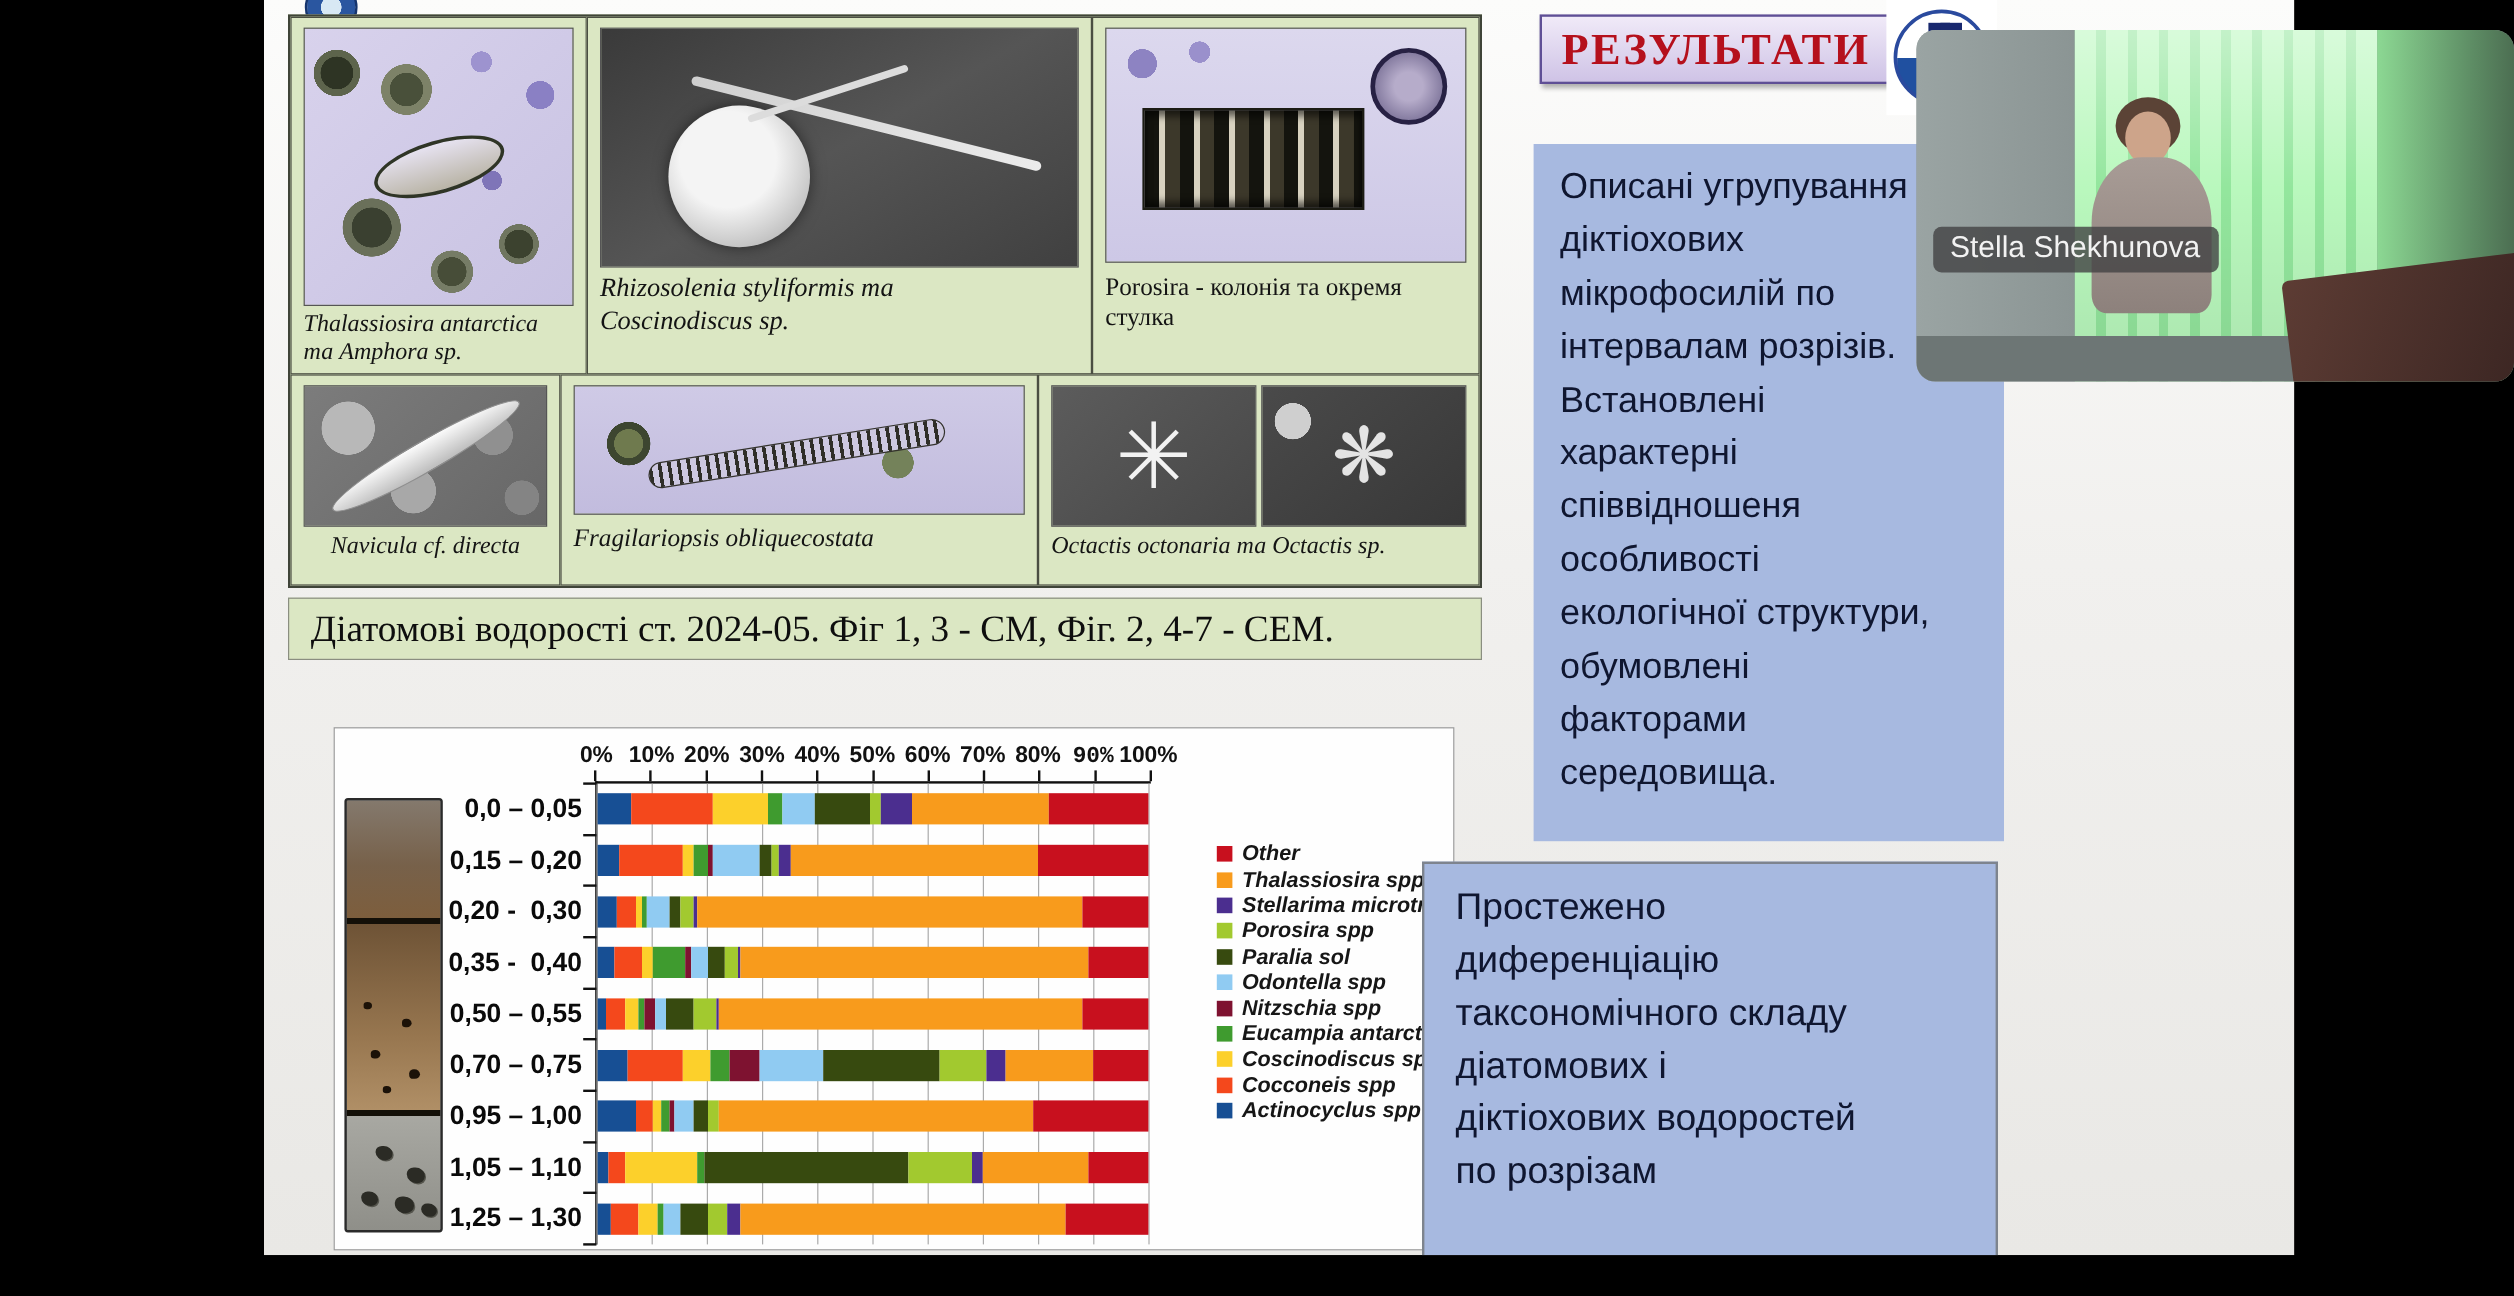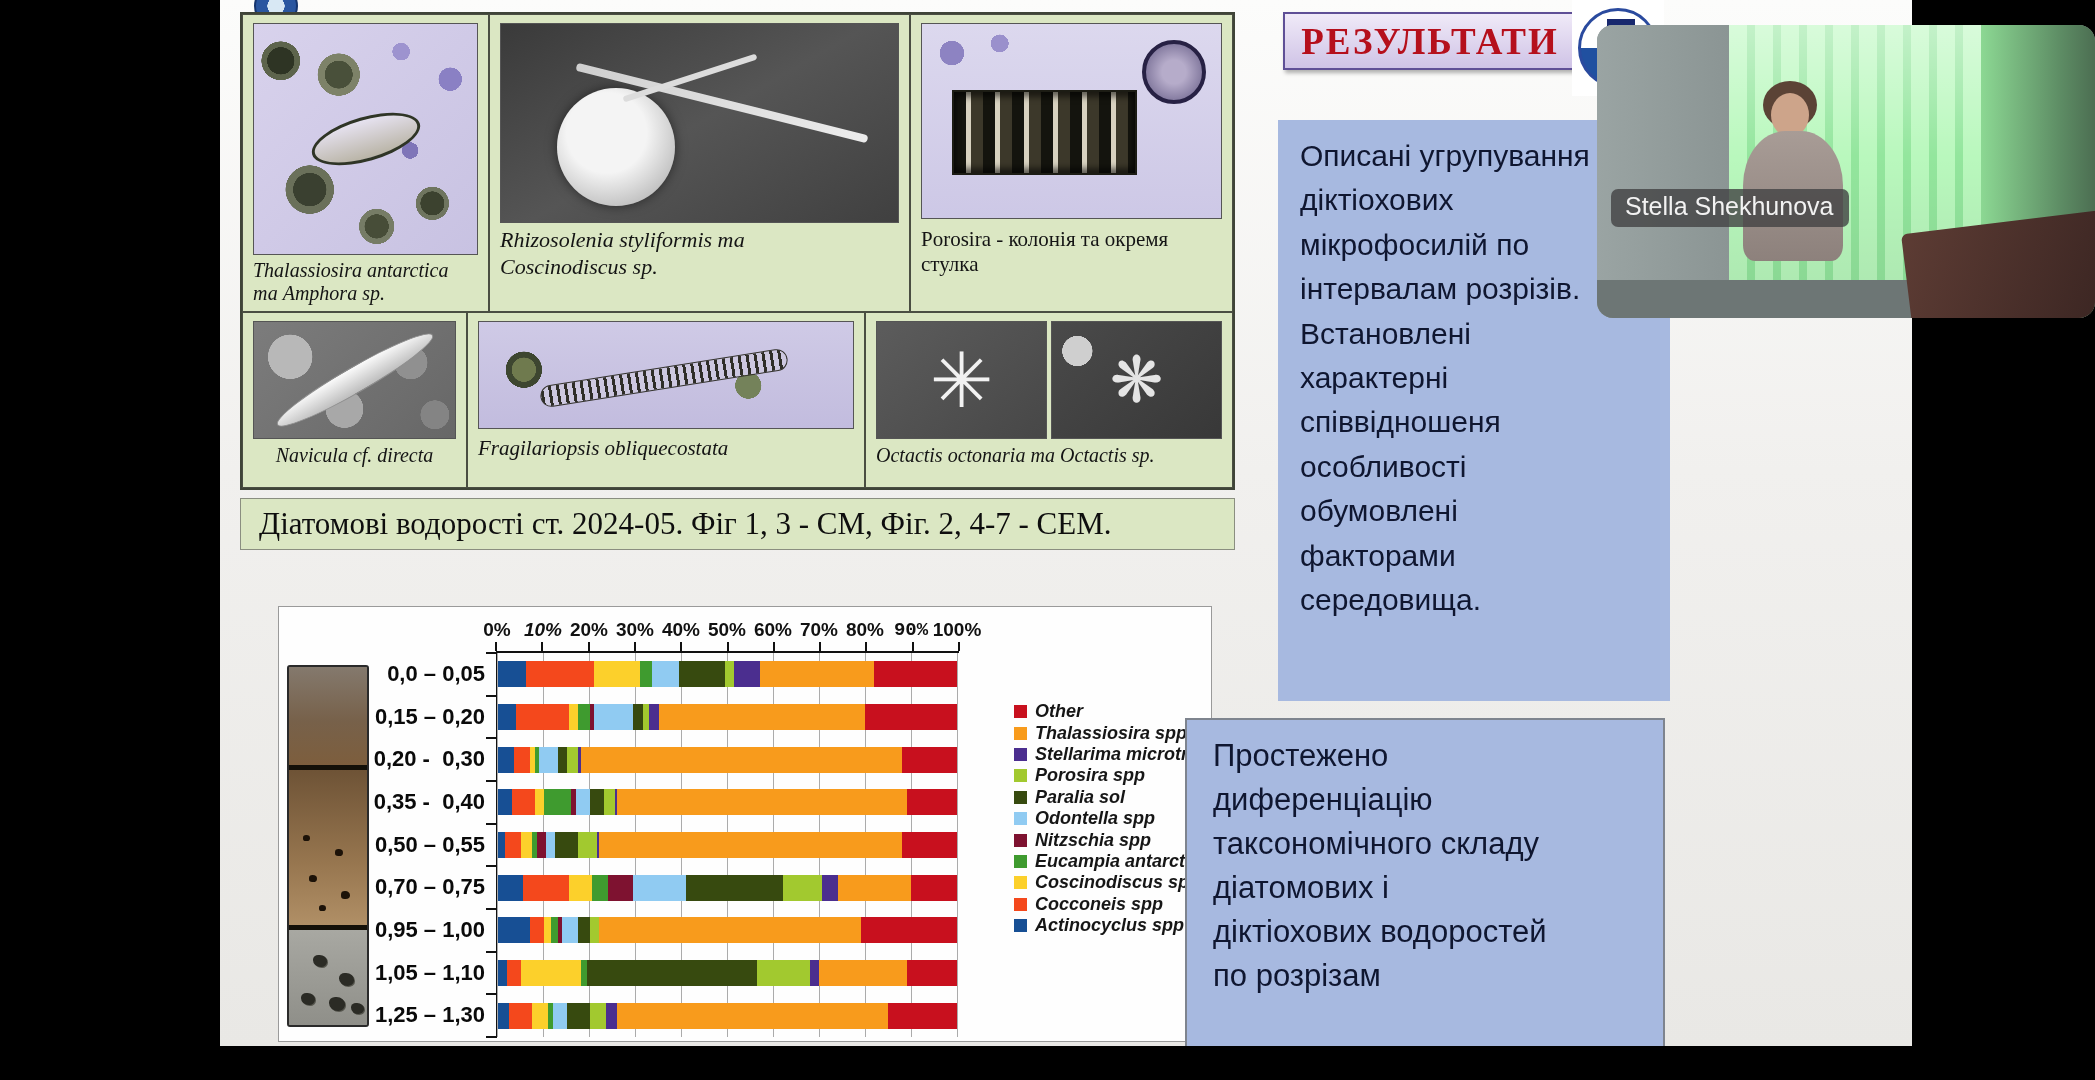--- a/index.html
+++ b/index.html
@@ -258,20 +258,21 @@
 
     <div class="tblock tblock1">
         <div class="tline">Описані угрупування</div>
         <div class="tline">діктіохових</div>
         <div class="tline">мікрофосилій по</div>
         <div class="tline">інтервалам розрізів.</div>
         <div class="tline">Встановлені</div>
         <div class="tline">характерні</div>
         <div class="tline">співвідношеня</div>
         <div class="tline">особливості</div>
+        <div class="tline">екологічної структури,</div>
         <div class="tline">обумовлені</div>
         <div class="tline">факторами</div>
         <div class="tline">середовища.</div>
       </div>
 
     <div class="chart-box">
       <div class="litho">
         <div class="ls1"></div>
         <div class="ldiv1"></div>
         <div class="ls2"></div>
@@ -284,21 +285,21 @@
           <div class="speck" style="left: 30px; top: 238px; width: 7px; height: 6px;"></div>
           <div class="clast" style="left: 24px; top: 288px; width: 14px; height: 12px;"></div>
           <div class="clast" style="left: 50px; top: 306px; width: 15px; height: 13px;"></div>
           <div class="clast" style="left: 12px; top: 326px; width: 14px; height: 12px;"></div>
           <div class="clast" style="left: 40px; top: 330px; width: 16px; height: 14px;"></div>
           <div class="clast" style="left: 62px; top: 336px; width: 13px; height: 11px;"></div>
         </div>
 
       <div class="xlabels" id="x-labels">
           <span style="left: 0%;">0%</span>
-          <span style="left: 10%; font-style: italic;">10%</span>
+          <span style="left: 10%;">10%</span>
           <span style="left: 20%;">20%</span>
           <span style="left: 30%;">30%</span>
           <span style="left: 40%;">40%</span>
           <span style="left: 50%;">50%</span>
           <span style="left: 60%;">60%</span>
           <span style="left: 70%;">70%</span>
           <span style="left: 80%;">80%</span>
           <span style="left: 90%; font-family: Liberation Mono, monospace;">90%</span>
           <span style="left: 100%;">100%</span>
         </div>

